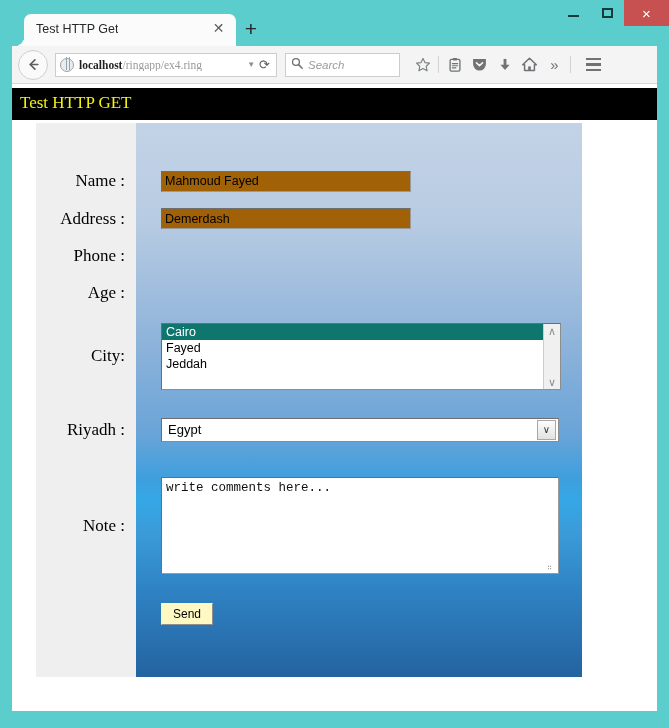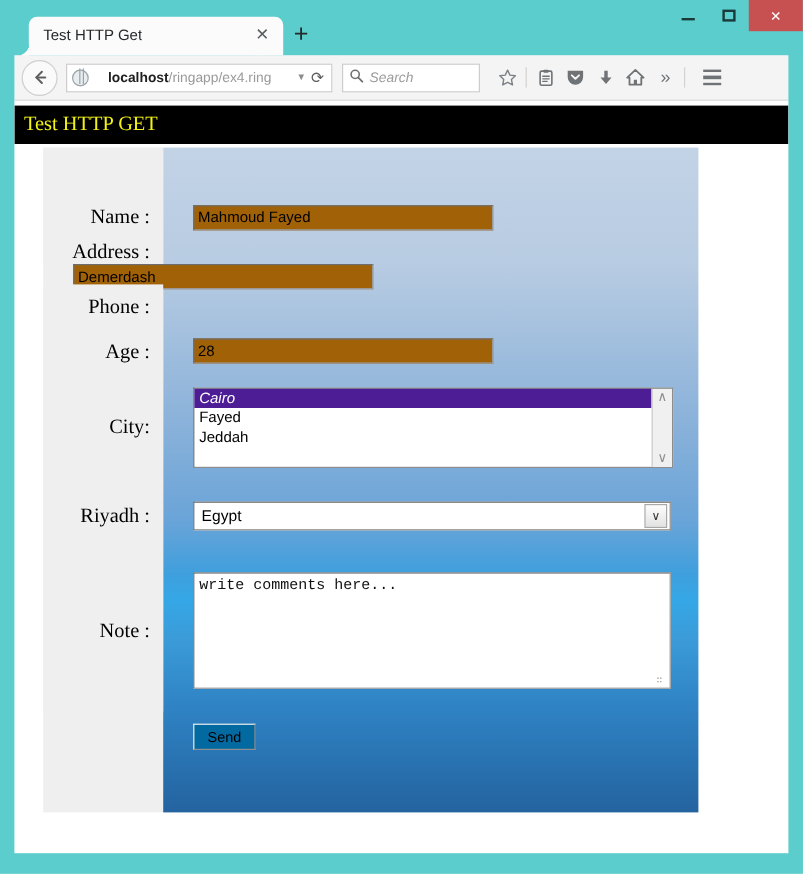--- a/index.html
+++ b/index.html
@@ -91,22 +91,22 @@
     width: 14px; height: 14px; border-radius: 50%;
     border: 1.6px solid #9aa3a8; flex: 0 0 auto; position: relative;
     background: #e8edef;
   }
   #globe-icon:before {
     content: ""; position: absolute; left: 4.5px; top: -1.6px;
     width: 2px; height: 13.5px; border-left: 1.4px solid #9aa3a8;
     border-right: 1.4px solid #9aa3a8;
   }
   #url-text {
-    margin-left: 16px; font-size: 11.5px; color: #9a9a9a;
-    white-space: nowrap; overflow: hidden; flex: 1 1 auto;
+    margin-left: 5px; font-size: 11.5px; color: #9a9a9a;
+    white-space: nowrap; overflow: hidden; flex: 1 1 auto; font-family: Liberation Serif, serif;
   }
   #url-text b { color: #1f1f1f; font-weight: 700; }
   #url-drop { color: #8d8d8d; font-size: 8px; margin: 0 4px; }
   #url-reload { color: #5b5b5b; font-size: 13px; margin-right: 2px; }
   #searchbar {
     margin-left: 8px; width: 115px; height: 24px;
     background: #ffffff; border: 1px solid #cdcdcd;
     display: flex; align-items: center; padding: 0 5px;
   }
   #search-glyph { color: #6f6f6f; font-size: 12px; }
@@ -180,21 +180,21 @@
   #listbox {
     width: 400px; height: 67px; background: #ffffff;
     border: 1px solid #8d8d8d; border-top-color: #6e6e6e; border-left-color:#6e6e6e;
     display: flex; position: relative;
   }
   #list-items { flex: 1 1 auto; padding: 0; }
   .lopt {
     font-size: 12.5px; color: #000; padding: 1px 0 1px 4px; height: 16px;
     line-height: 14px; cursor: default;
   }
-  .lopt.sel { background: #4c1d95; color: #ffffff; font-style: italic; }
+  .lopt.sel { background: #0f766e; color: #ffffff; }
   #list-scroll {
     width: 17px; flex: 0 0 auto; background: #f0f0f0;
     border-left: 1px solid #cdcdcd;
     display: flex; flex-direction: column; justify-content: space-between;
     align-items: center; padding: 2px 0;
   }
   .sc-arrow { color: #8d8d8d; font-size: 11px; line-height: 10px; cursor: pointer; }
 
   
   #country-select {
@@ -220,21 +220,21 @@
     overflow: hidden;
   }
   #note-grip {
     position: absolute; right: 2px; bottom: 1px;
     width: 9px; height: 9px; color: #9a9a9a; font-size: 8px; line-height: 9px;
   }
 
   
   #send-btn {
     width: 52px; height: 22px;
-    background: #0369a1; border: 1px solid #8f8f8f;
+    background: #fef9c3; border: 1px solid #8f8f8f;
     border-top-color: #f5f5f5; border-left-color: #f0f0f0;
     font-family: "Liberation Sans", sans-serif; font-size: 12px; color: #000;
     display: flex; align-items: center; justify-content: center; cursor: pointer;
   }
 </style>
 </head>
 <body>
 
 <div id="window">
 
@@ -345,36 +345,33 @@
         <div class="fcell"></div>
       </div>
 
       <div class="grid-row" style="height:38px;">
         <div class="lcell">Name :</div>
         <div class="fcell">
           <input class="txt" type="text" value="Mahmoud Fayed" style="">
         </div>
       </div>
 
-      <div class="grid-row" style="height:37px;flex-direction:column;">
+      <div class="grid-row" style="height:37px;">
         <div class="lcell">Address :</div>
         <div class="fcell">
           <input class="txt" type="text" value="Demerdash" style="">
         </div>
       </div>
 
       <div class="grid-row" style="height:37px;">
         <div class="lcell">Phone :</div>
       </div>
 
       <div class="grid-row" style="height:37px;">
         <div class="lcell">Age :</div>
-        <div class="fcell">
-          <input class="txt" type="text" value="28" style="">
-        </div>
       </div>
 
       <div class="grid-row" style="height:90px;">
         <div class="lcell">City:</div>
         <div class="fcell">
           <div id="listbox">
             <div id="list-items">
               <div class="lopt sel">Cairo</div>
               <div class="lopt">Fayed</div>
               <div class="lopt">Jeddah</div>

